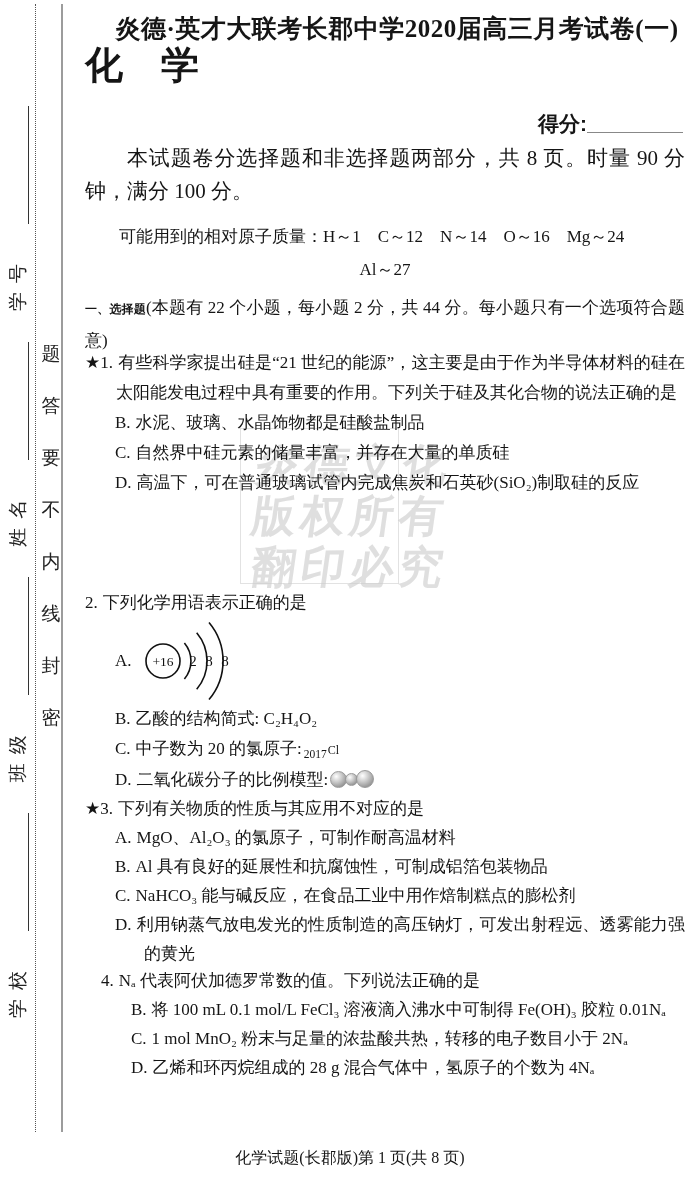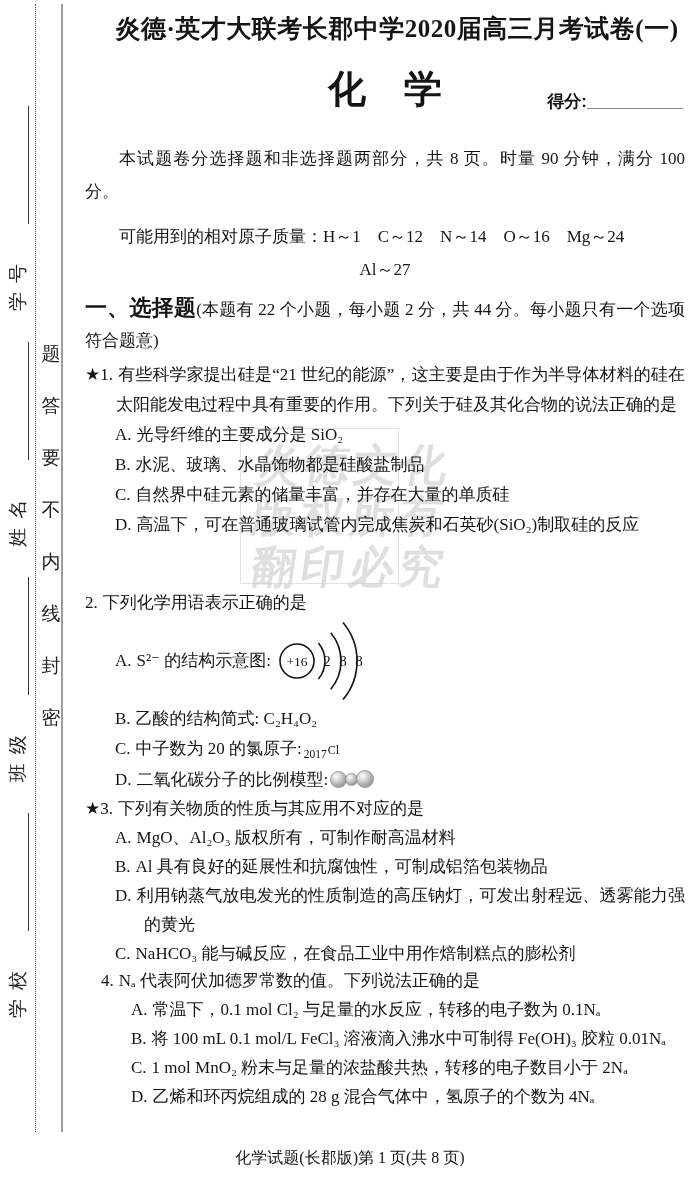--- a/index.html
+++ b/index.html
@@ -34,38 +34,38 @@
   .wm-2{left:252px;top:487px;}
   .wm-3{left:252px;top:538px;}
 
   
   .main{position:absolute;left:85px;top:0;width:600px;z-index:2;}
   .exam-title{
     position:absolute;top:12px;left:12px;width:100%;text-align:center;
     font-size:25px;font-weight:900;letter-spacing:.5px;
   }
   .subject-title{
-    position:absolute;top:64px;left:0;width:100%;text-align:center;
+    position:absolute;top:40px;left:0;width:100%;
     font-size:38px;font-weight:bold;font-family:"Liberation Sans","DejaVu Sans",sans-serif;
   }
-  .score-row{position:absolute;top:90px;right:2px;font-size:17px;font-weight:bold;
+  .score-row{position:absolute;top:110px;right:2px;font-size:21px;font-weight:bold;
     font-family:"Liberation Sans","DejaVu Sans",sans-serif;}
   .score-blank{display:inline-block;width:96px;height:17px;border-bottom:1.6px solid #888;vertical-align:-2px;}
 
-  .para{font-size:17px;line-height:33px;text-align:justify;}
+  .para{font-size:21px;line-height:33px;text-align:justify;}
   .intro{position:absolute;top:142px;left:0;width:100%;text-indent:2em;}
   .masses{position:absolute;top:220px;left:0;width:100%;font-size:17px;line-height:33px;}
   .masses-l1{text-indent:2em;}
   .masses-l2{text-align:center;}
 
   .section-head{position:absolute;top:292px;left:0;width:100%;font-size:17px;line-height:31px;text-align:justify;}
-  .sec-title{font-weight:bold;font-size:22px;}
+  .sec-title{font-weight:bold;font-size:12px;}
 
   .question{position:absolute;left:0;width:100%;font-size:17px;text-align:justify;}
-  .q1{top:348px;line-height:30px;margin-top:12px;}
+  .q1{top:348px;line-height:30px;}
   .q2{top:588px;line-height:30px;}
   .q3{top:794px;line-height:29px;}
   .q4{top:966px;line-height:29px;margin-left:16px;}
   .stem{padding-left:31px;text-indent:-31px;}
   .mk{margin-right:5px;}
   .opt{padding-left:59px;text-indent:-29px;}
   .opt .lbl{margin-right:5px;}
 
   
   .atom-row{padding-left:30px;display:flex;align-items:center;height:86px;}
@@ -139,40 +139,36 @@
 
   <div class="section-head">
     <span class="sec-title">一、选择题</span><span>(本题有 22 个小题，每小题 2 分，共 44 分。每小题只有一个选项符合题意)</span>
   </div>
 
   <div class="question q1">
     <div class="stem">
       <span class="mk">★1.</span><span>有些科学家提出硅是“21 世纪的能源”，这主要是由于作为半导体材料的硅在太阳能发电过程中具有重要的作用。下列关于硅及其化合物的说法正确的是</span>
     </div>
     <div class="opt">
-      <span class="lbl">A.</span><span>光导纤维的主要成分是 SiO₂</span>
-    </div>
-    <div class="opt">
       <span class="lbl">B.</span><span>水泥、玻璃、水晶饰物都是硅酸盐制品</span>
     </div>
     <div class="opt">
       <span class="lbl">C.</span><span>自然界中硅元素的储量丰富，并存在大量的单质硅</span>
     </div>
     <div class="opt">
       <span class="lbl">D.</span><span>高温下，可在普通玻璃试管内完成焦炭和石英砂(SiO₂)制取硅的反应</span>
     </div>
   </div>
 
   <div class="question q2">
     <div class="stem">
       <span class="mk">2.</span><span>下列化学用语表示正确的是</span>
     </div>
     <div class="atom-row">
       <span class="lbl">A.</span>
-      <span>S²⁻ 的结构示意图:</span>
       <svg class="atom-svg" width="112" height="84" viewBox="0 0 112 84">
         <circle cx="22" cy="42" r="17"></circle>
         <text x="22" y="47" text-anchor="middle" font-size="13.5">+16</text>
         <path d="M43.4 24 A28 28 0 0 1 43.4 60"></path>
         <path d="M55.7 13.7 A44 44 0 0 1 55.7 70.3"></path>
         <path d="M68 3.4 A60 60 0 0 1 68 80.6"></path>
         <text x="52" y="47" text-anchor="middle" font-size="15">2</text>
         <text x="68" y="47" text-anchor="middle" font-size="15">8</text>
         <text x="84" y="47" text-anchor="middle" font-size="15">8</text>
       </svg>
@@ -189,41 +185,38 @@
     <div class="opt">
       <span class="lbl">D.</span><span>二氧化碳分子的比例模型:</span><span class="spheres"><span class="sphere sp-o1"></span><span class="sphere sp-c"></span><span class="sphere sp-o2"></span></span>
     </div>
   </div>
 
   <div class="question q3">
     <div class="stem">
       <span class="mk">★3.</span><span>下列有关物质的性质与其应用不对应的是</span>
     </div>
     <div class="opt">
-      <span class="lbl">A.</span><span>MgO、Al₂O₃ 版权所有，可制作耐高温材料</span>
+      <span class="lbl">A.</span><span>MgO、Al₂O₃ 的氯原子，可制作耐高温材料</span>
     </div>
     <div class="opt">
       <span class="lbl">B.</span><span>Al 具有良好的延展性和抗腐蚀性，可制成铝箔包装物品</span>
     </div>
     <div class="opt">
+      <span class="lbl">C.</span><span>NaHCO₃ 能与碱反应，在食品工业中用作焙制糕点的膨松剂</span>
+    </div>
+    <div class="opt">
       <span class="lbl">D.</span><span>利用钠蒸气放电发光的性质制造的高压钠灯，可发出射程远、透雾能力强的黄光</span>
     </div>
-    <div class="opt">
-      <span class="lbl">C.</span><span>NaHCO₃ 能与碱反应，在食品工业中用作焙制糕点的膨松剂</span>
-    </div>
   </div>
 
   <div class="question q4">
     <div class="stem">
       <span class="mk">4.</span><span>Nₐ 代表阿伏加德罗常数的值。下列说法正确的是</span>
     </div>
     <div class="opt">
-      <span class="lbl">A.</span><span>常温下，0.1 mol Cl₂ 与足量的水反应，转移的电子数为 0.1Nₐ</span>
-    </div>
-    <div class="opt">
       <span class="lbl">B.</span><span>将 100 mL 0.1 mol/L FeCl₃ 溶液滴入沸水中可制得 Fe(OH)₃ 胶粒 0.01Nₐ</span>
     </div>
     <div class="opt">
       <span class="lbl">C.</span><span>1 mol MnO₂ 粉末与足量的浓盐酸共热，转移的电子数目小于 2Nₐ</span>
     </div>
     <div class="opt">
       <span class="lbl">D.</span><span>乙烯和环丙烷组成的 28 g 混合气体中，氢原子的个数为 4Nₐ</span>
     </div>
   </div>
 

